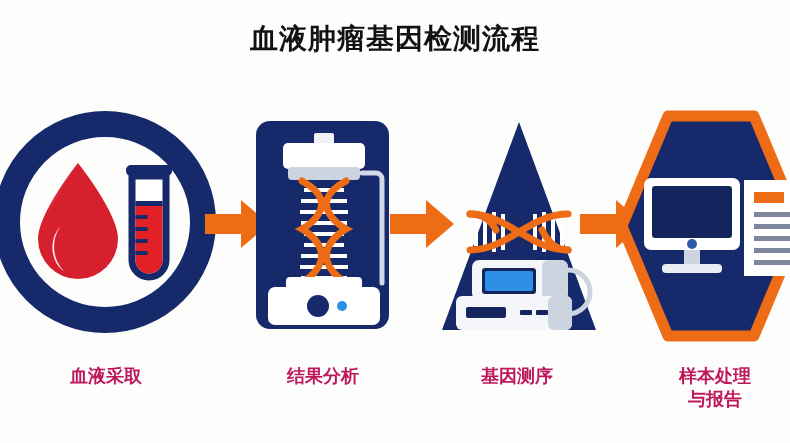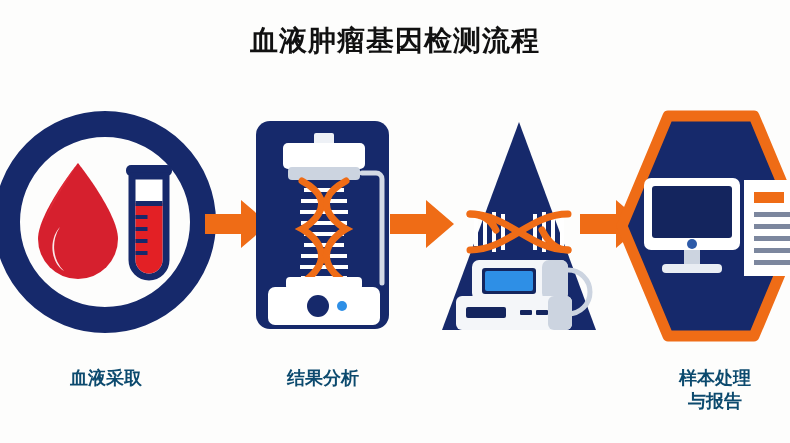--- a/index.html
+++ b/index.html
@@ -6,41 +6,42 @@
   html, body {
     width: 790px; height: 443px;
     background: #fdfdfc;
     font-family: "DejaVu Sans", "Liberation Sans", sans-serif;
     overflow: hidden;
   }
   #infographic {
     position: relative;
     width: 790px; height: 443px;
     background: #fdfdfc;
+    font-family: Liberation Mono, monospace;
   }
   
   .title {
     position: absolute;
     top: 24px; left: 0; width: 790px;
     text-align: center;
     font-size: 28px;
     font-weight: 700;
     color: #111111;
     letter-spacing: 1px;
     line-height: 1.2;
   }
   
   .stage { position: absolute; }
   .stage-icon { position: absolute; }
   .stage-label {
     position: absolute;
     text-align: center;
     font-size: 18px;
     font-weight: 600;
-    color: #0c4a6e;
+    color: #be185d;
     line-height: 1.28;
     white-space: pre-line;
   }
   #stage-1 { left: 0px;   top: 115px; width: 210px; height: 215px; }
   #stage-2 { left: 250px; top: 115px; width: 145px; height: 220px; }
   #stage-3 { left: 438px; top: 118px; width: 162px; height: 218px; }
   #stage-4 { left: 614px; top: 110px; width: 176px; height: 232px; }
 
   #label-1 { left: 0px;   top: 366px; width: 212px; }
   #label-2 { left: 248px; top: 366px; width: 150px; }
@@ -157,20 +158,21 @@
         <rect x="47" y="153" width="48" height="20" rx="2" fill="#2e8fe6"></rect>
         <path d="M130 152 A18 18 0 0 1 130 196" fill="none" stroke="#ccd4e0" stroke-width="5"></path>
         <rect x="18" y="178" width="116" height="34" rx="6" fill="#f4f6f9"></rect>
         <rect x="110" y="178" width="24" height="34" rx="6" fill="#ccd4e0"></rect>
         <rect x="28" y="189" width="40" height="11" rx="2" fill="#14255e"></rect>
         <rect x="82" y="192" width="12" height="5" rx="1" fill="#14255e"></rect>
         <rect x="98" y="192" width="12" height="5" rx="1" fill="#14255e"></rect>
       </g>
     </svg>
   </div>
+  <div class="stage-label" id="label-3">基因测序</div>
 
   <svg class="arrow" id="arrow-3" viewBox="0 0 68 56">
     <path d="M2 18 L38 18 L38 4 L66 28 L38 52 L38 38 L2 38 Z" fill="#ef6c16"></path>
   </svg>
 
   <div class="stage" id="stage-4">
     <svg class="stage-icon" width="176" height="232" viewBox="0 0 176 232">
       <path d="M54 6 L140 6 L186 116 L140 226 L54 226 L8 116 Z" fill="#16296b" stroke="#ef6c16" stroke-width="11" stroke-linejoin="round"></path>
 
       <g>

